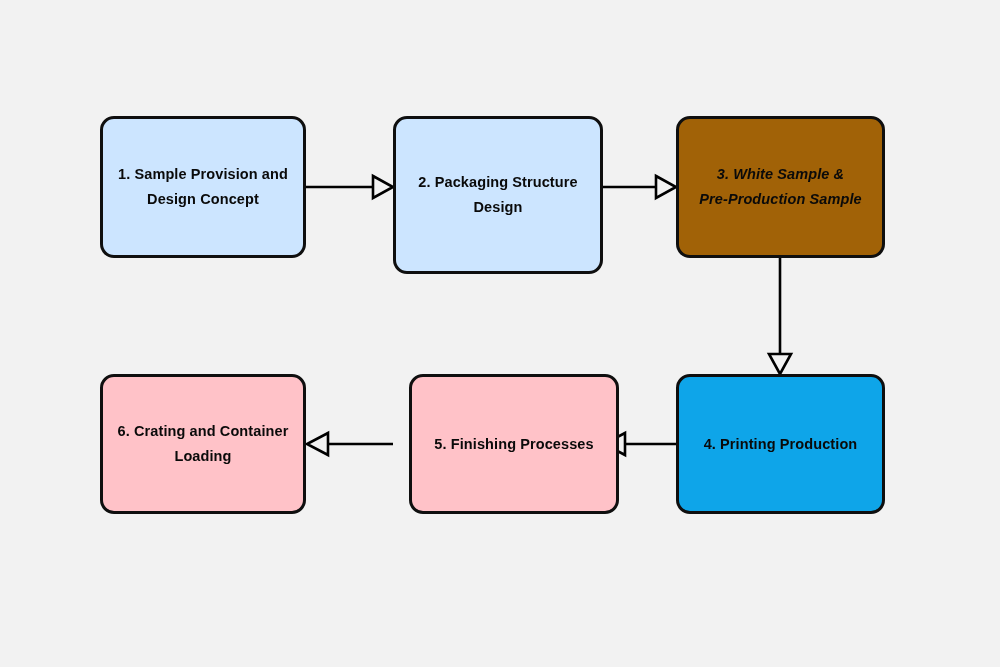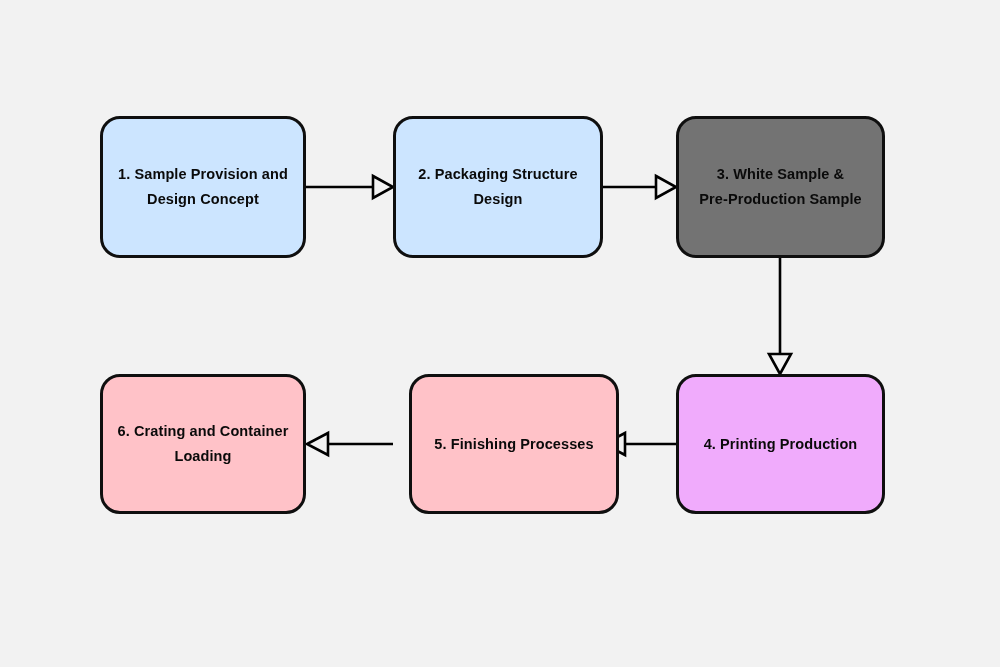--- a/index.html
+++ b/index.html
@@ -23,38 +23,38 @@
     left: 0;
     top: 0;
     width: 1000px;
     height: 667px;
     pointer-events: none;
   }
   .node {
     position: absolute;
     box-sizing: border-box;
     border: 3px solid #0f0f0f;
-    border-radius: 20px;
+    border-radius: 14px;
     display: flex;
     align-items: center;
     justify-content: center;
     text-align: center;
     z-index: 2;
   }
   .node-label {
     font-size: 14.5px;
     line-height: 25px;
     color: #0a0a0a;
     letter-spacing: 0.1px;
     font-weight: 600;
     padding: 0 12px;
     white-space: pre-line;
   }
   .n1 { left: 100px; top: 116px;  width: 206px; height: 142px; }
-  .n2 { left: 393px; top: 116px;  width: 210px; height: 142px; }
+  .n2 { left: 393px; top: 116px;  width: 210px; height: 158px; }
   .n3 { left: 676px; top: 116px;  width: 209px; height: 142px; }
   .n4 { left: 676px; top: 374px;  width: 209px; height: 140px; }
   .n5 { left: 393px; top: 374px;  width: 210px; height: 140px; margin-left: 16px; }
   .n6 { left: 100px; top: 374px;  width: 206px; height: 140px; justify-content: center; }
 </style>
 </head>
 <body style="background: rgb(242, 242, 242);">
 
 <div id="flow-canvas">
 
@@ -89,26 +89,26 @@
   <div class="node n1" style="background: rgb(204, 229, 255); border-color: rgb(15, 15, 15);">
     <span class="node-label">1. Sample Provision and
 Design Concept</span>
   </div>
 
   <div class="node n2" style="background: rgb(204, 229, 255); border-color: rgb(15, 15, 15);">
     <span class="node-label">2.  Packaging Structure
 Design</span>
   </div>
 
-  <div class="node n3" style="background: #737373; border-color: rgb(15, 15, 15);">
+  <div class="node n3" style="background: #a16207; border-color: rgb(15, 15, 15); font-style: italic;">
     <span class="node-label">3.   White Sample &amp;
 Pre-Production Sample</span>
   </div>
 
-  <div class="node n4" style="background: #f0abfc; border-color: rgb(15, 15, 15);">
+  <div class="node n4" style="background: #0ea5e9; border-color: rgb(15, 15, 15);">
     <span class="node-label">4. Printing Production</span>
   </div>
 
   <div class="node n5" style="background: rgb(255, 194, 200); border-color: rgb(15, 15, 15);">
     <span class="node-label">5. Finishing Processes</span>
   </div>
 
   <div class="node n6" style="background: rgb(255, 194, 200); border-color: rgb(15, 15, 15);">
     <span class="node-label">6. Crating and Container
 Loading</span>

